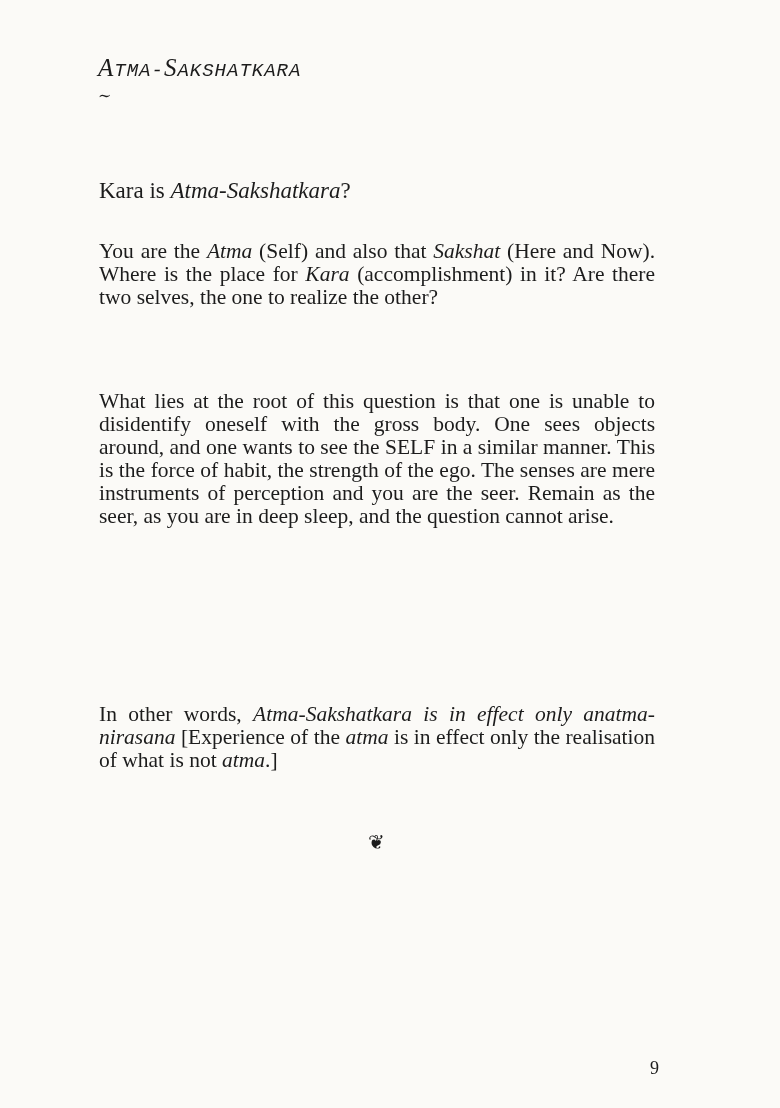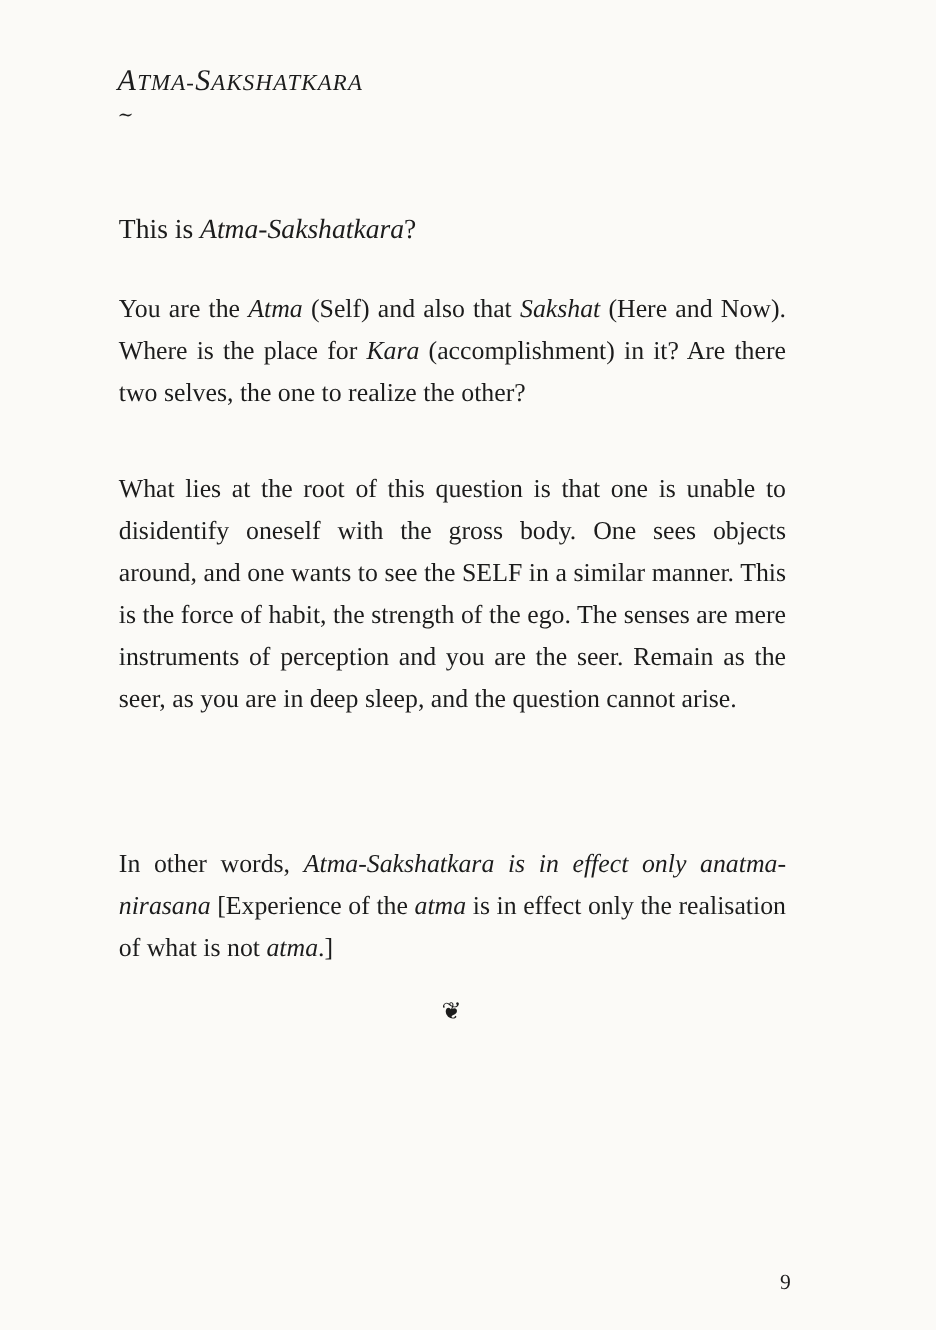--- a/index.html
+++ b/index.html
@@ -1,34 +1,34 @@
 <!DOCTYPE html>
 <html><head>
 <meta charset="utf-8">
 <style>
   html, body { margin:0; padding:0; }
   body { width:780px; height:1108px; background:#fbfaf7; position:relative; overflow:hidden;
     font-family:"Liberation Serif","DejaVu Serif",serif; color:#1c1c1c; }
   .header { position:absolute; left:98px; top:54px; font-size:25px; letter-spacing:1px; font-style:italic; }
-  .header .sc { font-size:19px; }
+  .header .sc { font-size:19px;font-family:Liberation Mono, monospace; }
   .orn1 { position:absolute; left:98px; top:86px; font-size:16px; }
   .q { position:absolute; left:99px; top:178px; font-size:23px; }
-  .p { position:absolute; left:99px; width:556px; font-size:21.5px; line-height:35px; text-align:justify; }
+  .p { position:absolute; left:99px; width:556px; font-size:21.5px; line-height:23px; text-align:justify; }
   .p1 { top:240px; }
   .p2 { top:390px; }
   .p3 { top:703px; }
   .orn2 { position:absolute; left:368px; top:830px; font-size:20px; }
   .pageno { position:absolute; left:650px; top:1058px; font-size:18px; }
 </style>
 </head>
 <body>
 
 <div class="header"><span>A</span><span class="sc">TMA-</span><span>S</span><span class="sc">AKSHATKARA</span></div>
 <div class="orn1">∼</div>
 
-<div class="q"><span>This is </span><i>Atma-Sakshatkara</i><span>?</span></div>
+<div class="q"><span>Kara is </span><i>Atma-Sakshatkara</i><span>?</span></div>
 
 <div class="p p1">You are the <i>Atma</i> (Self) and also that <i>Sakshat</i> (Here and Now). Where is the place for <i>Kara</i> (accomplishment) in it? Are there two selves, the one to realize the other?</div>
 <div class="p p2">What lies at the root of this question is that one is unable to disidentify oneself with the gross body. One sees objects around, and one wants to see the SELF in a similar manner. This is the force of habit, the strength of the ego. The senses are mere instruments of perception and you are the seer. Remain as the seer, as you are in deep sleep, and the question cannot arise.</div>
 <div class="p p3">In other words, <i>Atma-Sakshatkara is in effect only anatma-nirasana</i> [Experience of the <i>atma</i> is in effect only the realisation of what is not <i>atma</i>.]</div>
 
 <div class="orn2">❦</div>
 <div class="pageno">9</div>
 
 </body></html>

